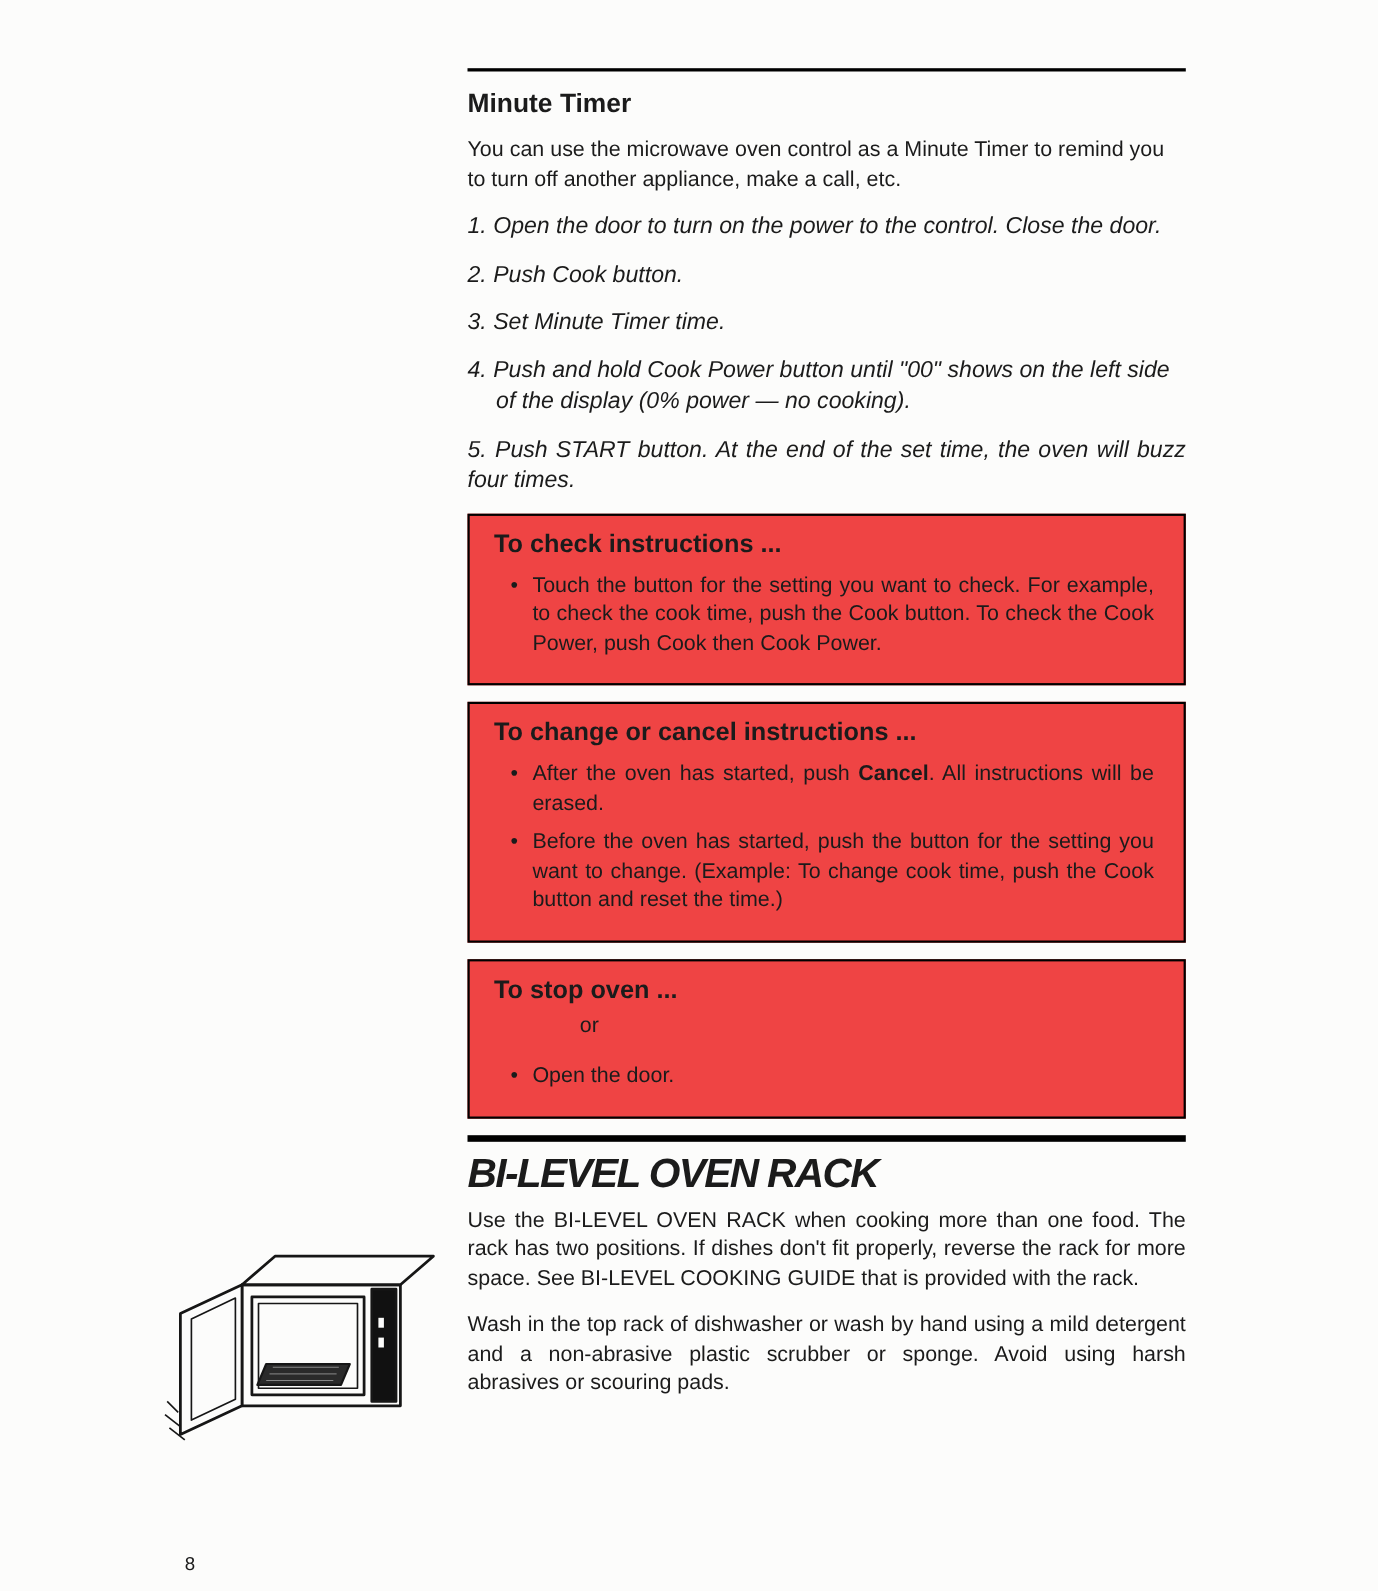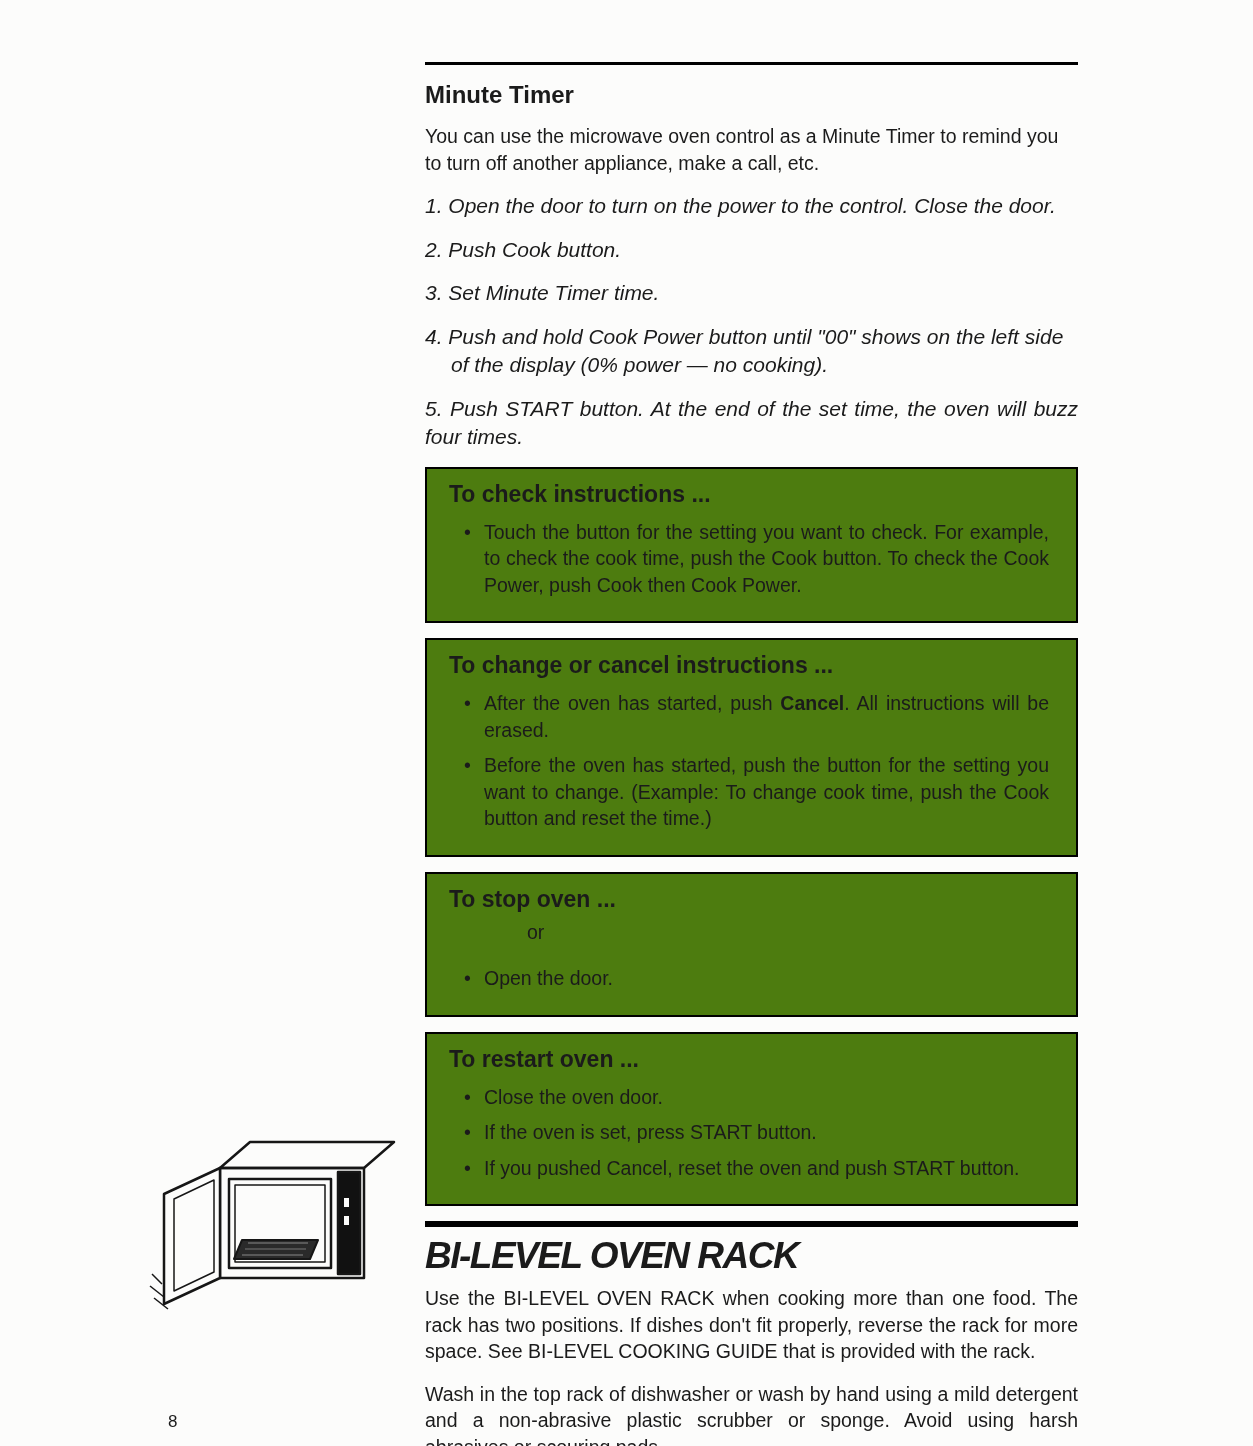--- a/index.html
+++ b/index.html
@@ -31,21 +31,21 @@
     font-size:21px; line-height:1.36;
     margin:0 0 15px 0;
     padding-left:26px; text-indent:-26px;font-style:italic;
   }
   .step.no-hang { padding-left:0; text-indent:0; text-align:justify; }
 
   .box {
     border:2px solid #000;
     margin:0 0 15px 0;
     padding:10px 16px 12px 22px;
-    background:#4d7c0f;
+    background:#ef4444;
   }
   .box-title { font-size:23px; font-weight:bold; margin:2px 0 10px 0; }
   .box ul { list-style:none; margin:11px; padding:0; }
   .box li {
     position:relative;
     padding-left:24px;
     font-size:19.5px; line-height:1.36;
     margin-bottom:9px;
     text-align:justify;
   }
@@ -107,28 +107,20 @@
   </div>
 
   <div class="box">
     <div class="box-title">To stop oven ...</div>
     <div class="or-line">or</div>
     <ul>
       <li>Open the door.</li>
     </ul>
   </div>
 
-  <div class="box">
-    <div class="box-title">To restart oven ...</div>
-    <ul>
-      <li>Close the oven door.</li>
-      <li>If the oven is set, press START button.</li>
-      <li>If you pushed Cancel, reset the oven and push START button.</li>
-    </ul>
-  </div>
 
   <div class="thick-rule"></div>
 
   <h1 class="big-title">BI-LEVEL OVEN RACK</h1>
 
   <p class="body-p just">Use the BI-LEVEL OVEN RACK when cooking more than one food. The rack has two positions. If dishes don't fit properly, reverse the rack for more space. See BI-LEVEL COOKING GUIDE that is provided with the rack.</p>
 
   <p class="body-p just">Wash in the top rack of dishwasher or wash by hand using a mild detergent and a non-abrasive plastic scrubber or sponge. Avoid using harsh abrasives or scouring pads.</p>
 
 </div>

